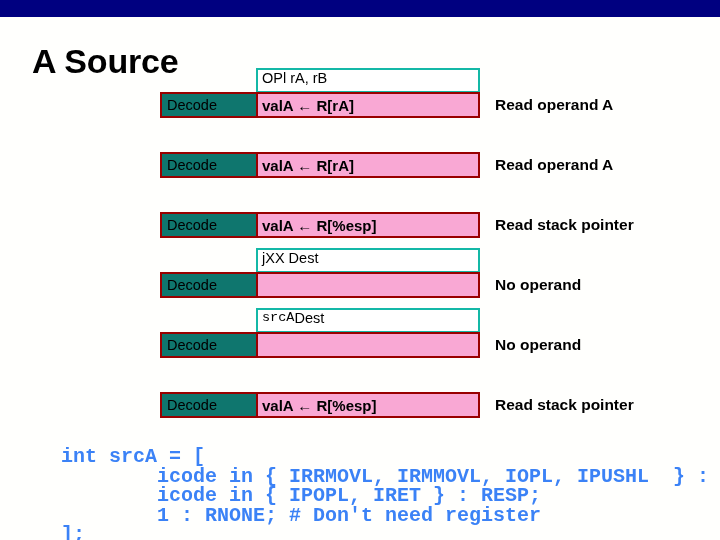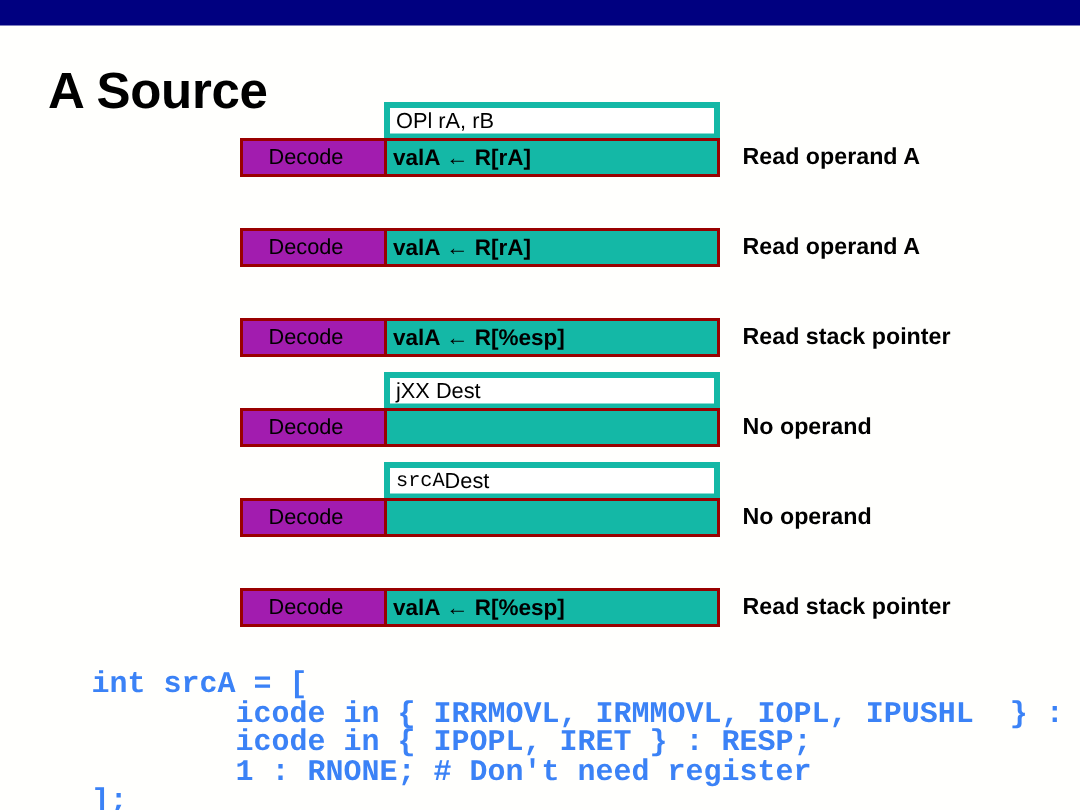--- a/index.html
+++ b/index.html
@@ -50,24 +50,24 @@
     height: 60px;
   }
   
   .instr-row {
     position: absolute;
     left: 256px;
     top: 0;
     width: 224px;
     height: 25px;
     box-sizing: border-box;
-    border: 4px solid #14b8a6;
+    border: 2px solid #14b8a6;
     background: #ffffff;
     display: flex;
-    align-items: flex-end;
+    align-items: flex-start;
     padding-left: 4px;
     font-size: 14.5px;
     color: #000000;
     white-space: nowrap;
     overflow: hidden;
   }
   
   .op-row {
     position: absolute;
     left: 160px;
@@ -75,33 +75,33 @@
     width: 320px;
     height: 26px;
     box-sizing: border-box;
     display: flex;
   }
   .stage-cell {
     width: 96px;
     box-sizing: border-box;
     border: 2px solid #990000;
     border-right: none;
-    background: #a21caf;
+    background: #0f766e;
     display: flex;
     align-items: center;
-    padding-left: 17px;
+    padding-left: 5px;
     font-size: 14.5px;
     color: #000000;
     white-space: nowrap;
   }
   .action-cell {
     flex: 1;
     box-sizing: border-box;
     border: 2px solid #990000;
-    background: #14b8a6;
+    background: #f9a8d4;
     display: flex;
     align-items: center;
     padding-left: 4px;
     font-size: 15px;
     font-weight: bold;
     color: #000000;
     white-space: nowrap;
     overflow: hidden;
   }
   .action-cell.empty { color: transparent; }

